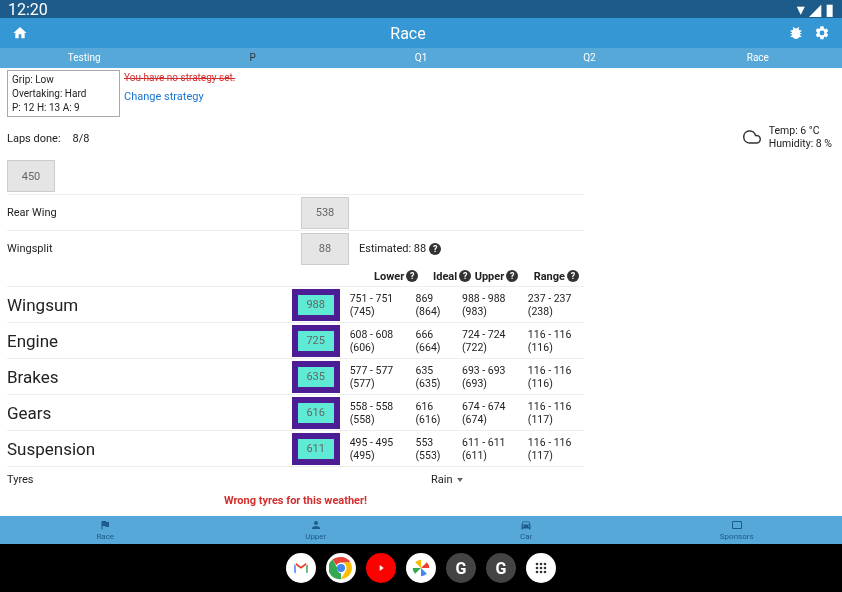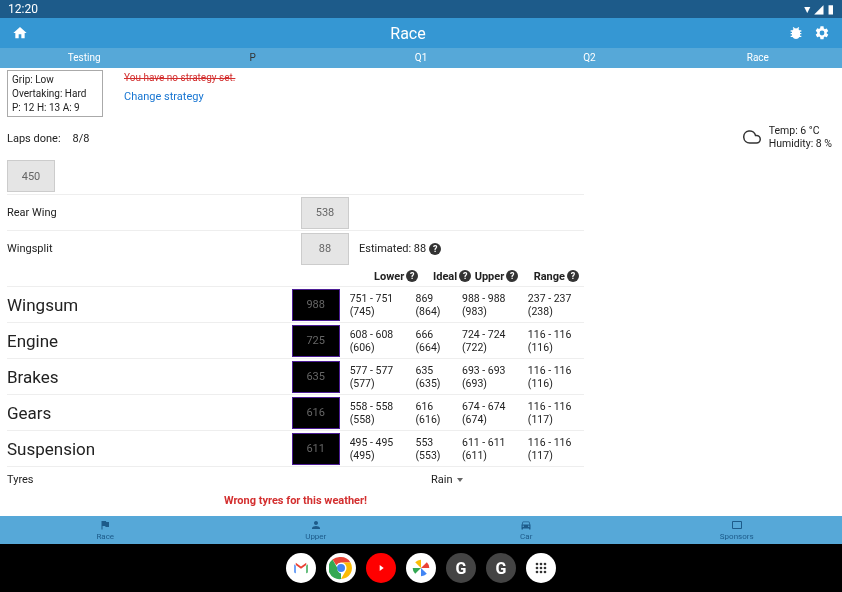--- a/index.html
+++ b/index.html
@@ -1,32 +1,32 @@
 <!DOCTYPE html>
 <html><head>
 <meta charset="utf-8">
 <style>
 * { margin: 0; padding: 0; box-sizing: border-box; font-family: Roboto, Arial, sans-serif; }
 body { width: 842px; height: 592px; background: #000; display: flex; flex-direction: column; overflow: hidden; }
 
-.status-bar { height: 18px; background: #1d5b8a; color: #fff; display: flex; align-items: center; padding: 0 8px; font-size: 12px; }
+.status-bar { height: 18px; background: #1d5b8a; color: #fff; display: flex; align-items: center; padding: 0 8px; font-size: 16px; }
 .status-bar .right { margin-left: auto; display: flex; gap: 4px; align-items: center; }
 
 .app-bar { height: 30px; background: #3597d3; color: #fff; display: flex; align-items: center; padding: 0 12px; }
 .app-title { flex: 1; text-align: center; font-size: 16px; }
 .app-bar .icons { display: flex; gap: 10px; }
 .icon-svg { width: 16px; height: 16px; fill: #fff; }
 
 .top-tabs { height: 20px; background: #56a8d8; display: flex; }
 .top-tab { flex: 1; text-align: center; color: #fff; font-size: 10px; line-height: 20px; cursor: pointer; }
 .top-tab.active { color: #333; }
 
 .content { flex: 1; background: #fff; position: relative; font-size: 11px; color: #222; overflow: hidden; }
 
-.track-card { position: absolute; left: 7px; top: 2px; width: 96px; height: 47px; border: 1px solid #aaa; padding: 2px 4px; font-size: 10px; line-height: 14px; }
+.track-card { position: absolute; left: 7px; top: 2px; width: 113px; height: 47px; border: 1px solid #aaa; padding: 2px 4px; font-size: 10px; line-height: 14px; }
 
 .strategy-warn { position: absolute; left: 124px; top: 4px; color: #d32f2f; font-size: 10px; text-decoration: line-through; }
 .change-strategy { position: absolute; left: 124px; top: 22px; color: #1976d2; font-size: 11px; cursor: pointer; }
 
 .laps { position: absolute; left: 7px; top: 64px; font-size: 11px; display: flex; gap: 12px; }
 
 .weather { position: absolute; right: 10px; top: 56px; text-align: left; font-size: 10.5px; display: flex; align-items: center; gap: 8px; }
 .cloud-icon { width: 18px; height: 18px; }
 
 .setup-grid { position: absolute; left: 7px; top: 90px; right: 258px; }
@@ -39,21 +39,21 @@
 .header-row { display: flex; margin-left: 352px; height: 20px; align-items: center; font-weight: bold; font-size: 11px; }
 .header-row .hc { display: flex; align-items: center; gap: 2px; }
 .hc.lower { width: 68px; margin-left: 15px; }
 .hc.ideal { width: 48px; }
 .hc.upper { width: 68px; }
 .hc.range { width: 58px; }
 .help { width: 12px; height: 12px; border-radius: 50%; background: #333; color: #fff; font-size: 9px; display: inline-flex; align-items: center; justify-content: center; font-weight: bold; }
 
 .data-row { display: flex; align-items: center; height: 36px; border-top: 1px solid #eee; }
 .data-label { width: 294px; font-size: 17px; }
-.data-input { width: 48px; height: 32px; background: #000000; border: 1px solid #4c1d95; text-align: center; font-size: 11px; color: #666; }
+.data-input { width: 48px; height: 32px; background: #5eead4; border: 6px solid #4c1d95; text-align: center; font-size: 11px; color: #666; }
 .cell { font-size: 10.5px; line-height: 13px; }
 .cell.lower { width: 68px; margin-left: 10px; }
 .cell.ideal { width: 48px; }
 .cell.upper { width: 68px; }
 .cell.range { width: 58px; }
 
 .tyres-row { display: flex; align-items: center; height: 26px; border-top: 1px solid #eee; }
 .tyres-select { margin-left: 130px; font-size: 11px; display: flex; align-items: center; gap: 4px; cursor: pointer; }
 
 .wrong-tyres { text-align: center; color: #d32f2f; font-size: 11px; margin-top: 2px; font-weight: bold; }

